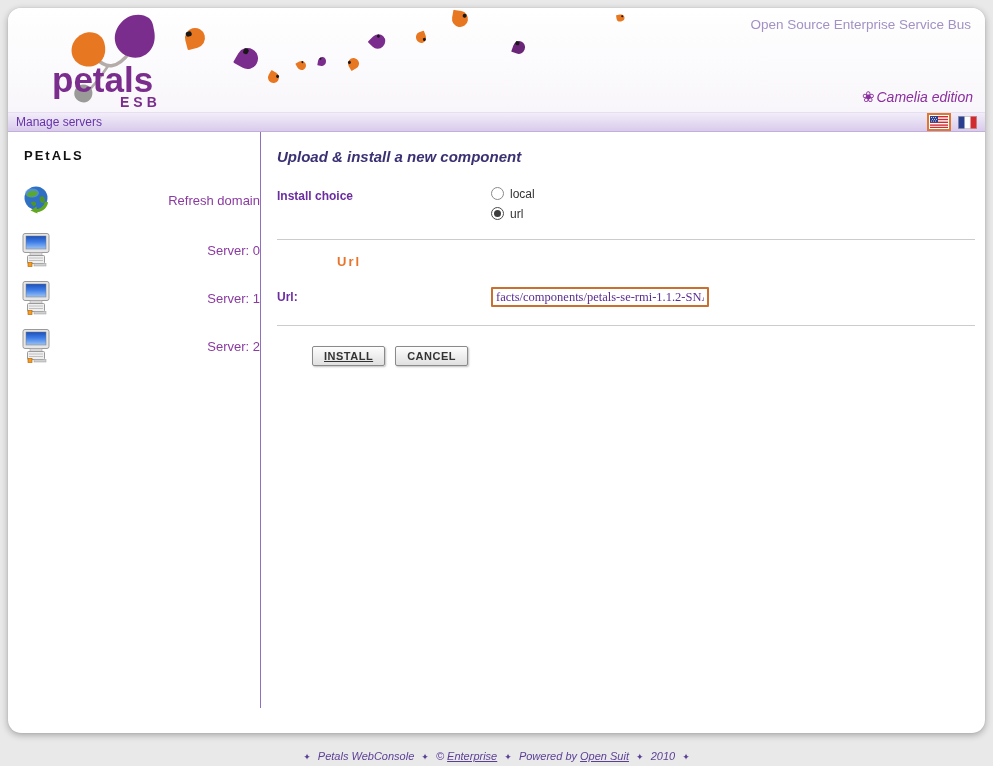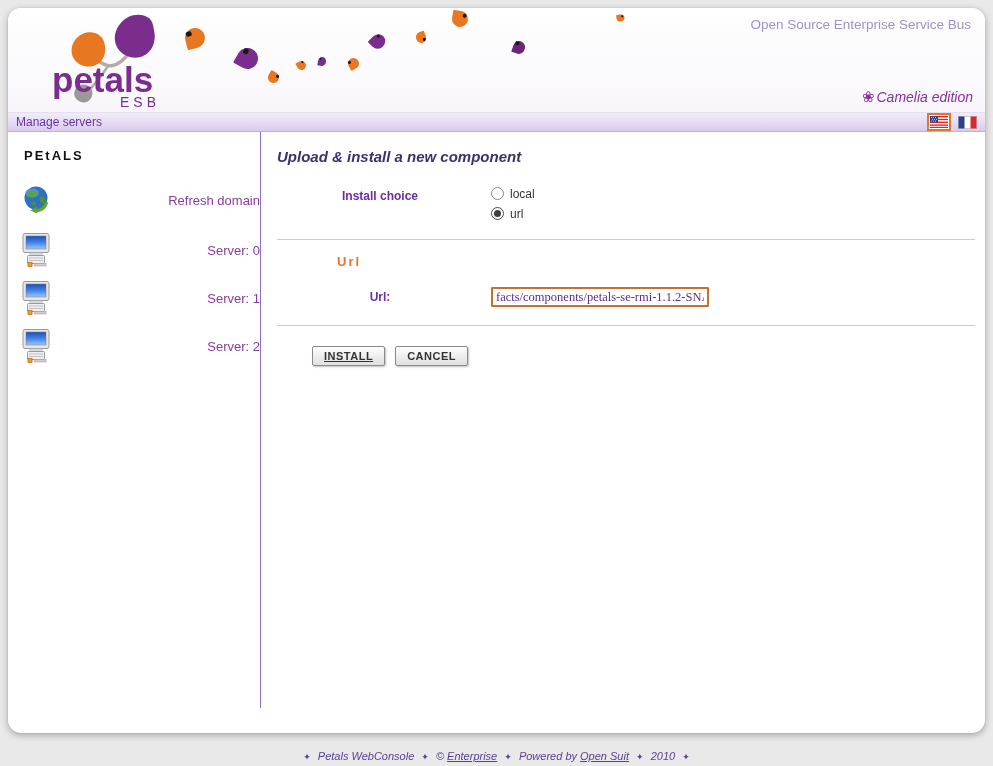--- a/index.html
+++ b/index.html
@@ -22,21 +22,21 @@
     background:linear-gradient(#ffffff, #f8f6fa);
     overflow:hidden;
   }
   .logo { position:absolute; left:40px; top:0; width:140px; height:104px; }
   .logo-word {
     position:absolute; left:4px; top:52px;
     font-size:35px; font-weight:bold; color:#7b2d8e; letter-spacing:0px;
   }
   .logo-sub {
     position:absolute; left:72px; top:86px;
-    font-size:14px; font-weight:normal; color:#7b2d8e; letter-spacing:4px;
+    font-size:14px; font-weight:bold; color:#7b2d8e; letter-spacing:4px;
   }
   .tagline {
     position:absolute; right:14px; top:9px;
     font-size:13.5px; color:#a291c4;
   }
   .edition {
     position:absolute; right:12px; bottom:6px;
     font-family:Liberation Sans, sans-serif; font-style:italic;
     font-size:14px; color:#8b2f9e;
   }
@@ -79,21 +79,21 @@
   .side-item .lbl { font-size:13px; color:#8b3aa0; }
   .server-item { margin-top:13px; }
   
   .main {
     position:absolute; left:253px; top:0; right:0; height:100%;
     padding:16px 6px 0 16px;
   }
   .main-title { font-size:15px; font-weight:bold; color:#3a3173;font-style:italic; }
   .form-row { display:flex; margin-top:22px; }
   .form-label {
-    width:214px; text-align:center; padding-right:8px;
+    width:214px; text-align:left; padding-right:8px;
     font-size:12px; font-weight:bold; color:#6b2d9e; padding-top:2px;
   }
   .radio-col { display:flex; flex-direction:column; gap:6px; }
   .radio-line { display:flex; gap:6px; cursor:pointer; }
   .radio {
     width:13px; height:13px; border:1px solid #8a8a8a; border-radius:50%;
     background:#fff; display:inline-block; position:relative;
   }
   .radio.checked { border-color:#4a4a4a; }
   .radio.checked::after {

